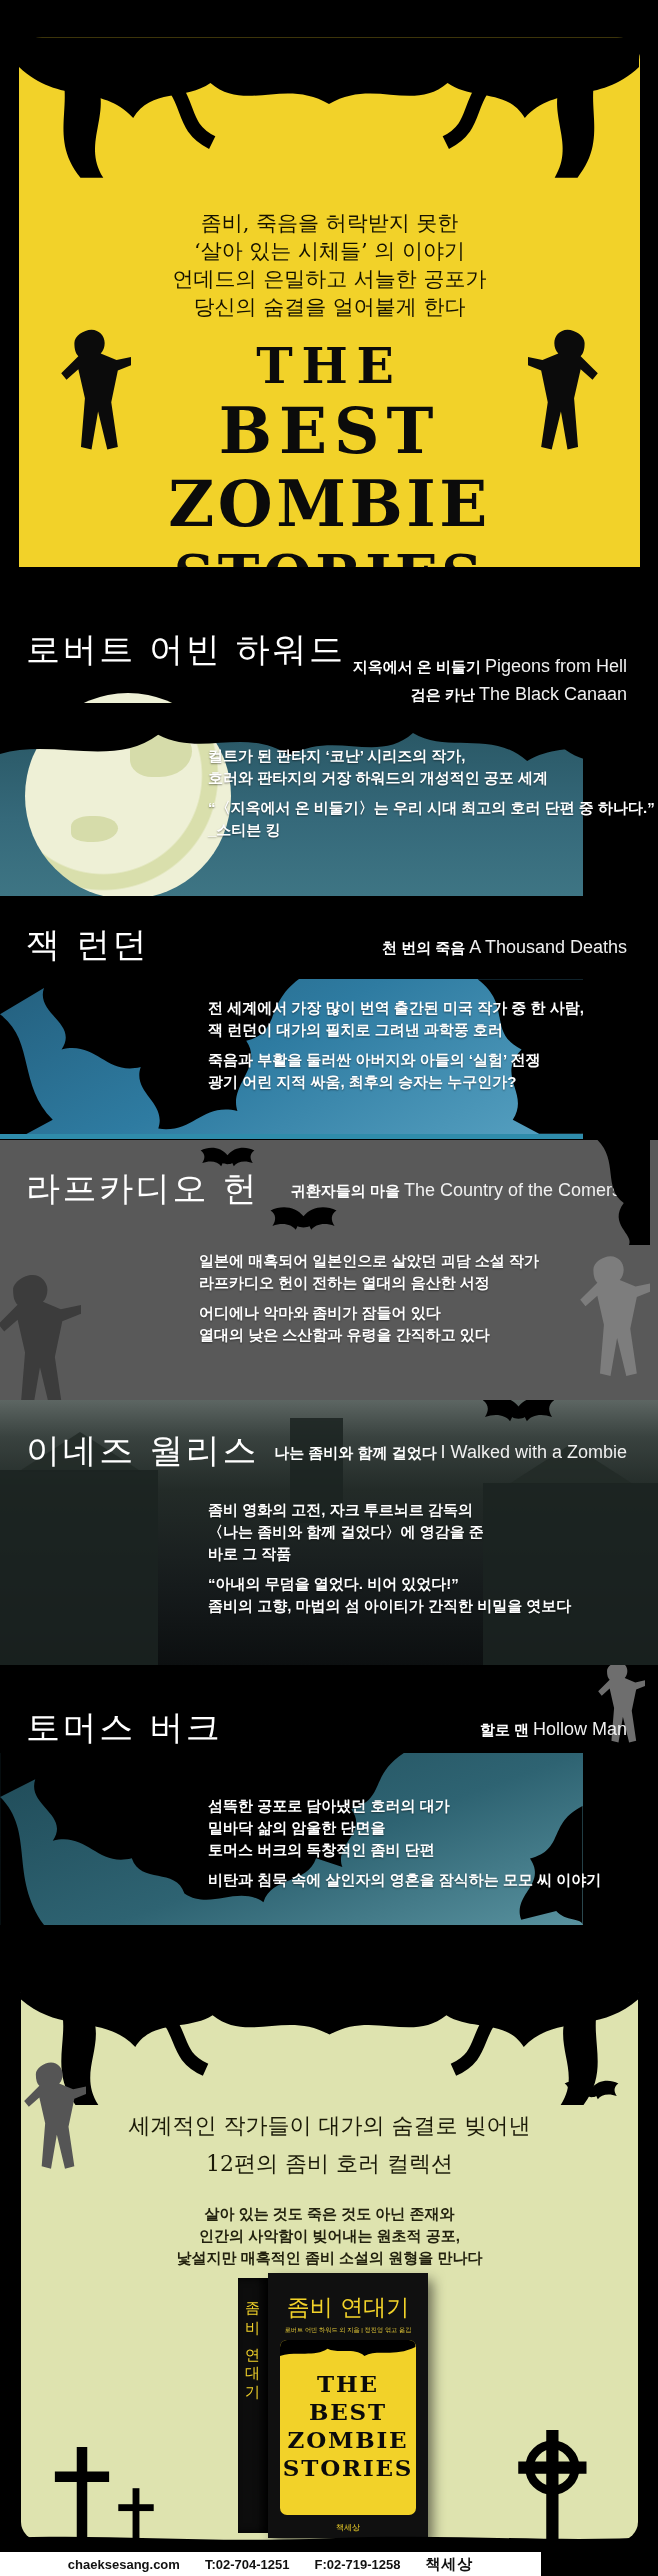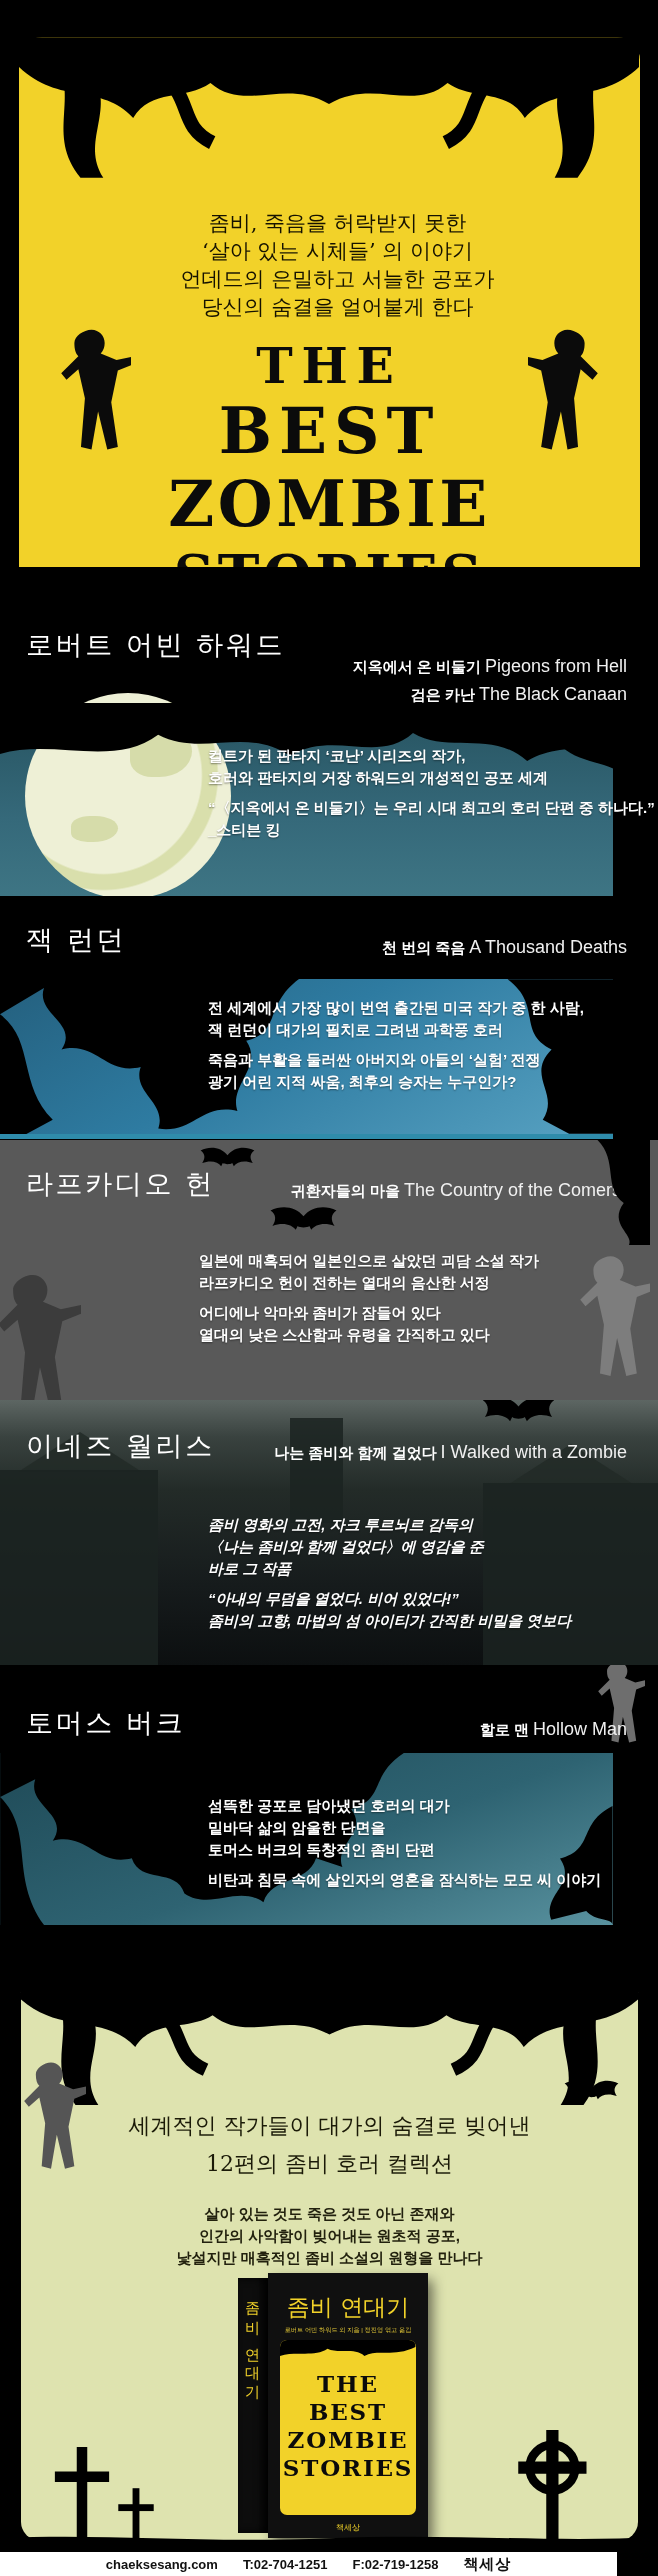--- a/index.html
+++ b/index.html
@@ -5,42 +5,42 @@
   html,body{margin:0;padding:0;background:#000;}
   .page{position:relative;width:659px;height:2576px;background:#000;overflow:hidden;
         font-family:"Liberation Sans",sans-serif;}
   .sec{position:absolute;left:0;width:659px;overflow:hidden;}
 
   
   .hero{top:0;height:567px;background:#000;}
   .hero-panel{position:absolute;left:19.3px;right:19.3px;top:37px;bottom:0;
               background:#f2d229;border-radius:23px 23px 0 0;}
   .hero-frame{position:absolute;left:0;top:0;width:620px;height:141px;}
-  .hero-intro{position:absolute;left:8px;top:172px;width:100%;text-align:center;
+  .hero-intro{position:absolute;left:0;top:172px;width:100%;text-align:center;
               font-family:"DejaVu Serif",serif;color:#151200;font-size:21px;line-height:28px;}
   .hero-logo{position:absolute;left:0;top:300px;width:100%;text-align:center;
              font-family:"DejaVu Serif",serif;font-weight:bold;color:#0b0b0b;}
   .logo-l1{font-size:49px;line-height:58px;letter-spacing:8.8px;}
   .logo-l2{font-size:63px;line-height:72px;letter-spacing:7px;}
   .logo-l3{font-size:63px;line-height:74px;letter-spacing:3.5px;}
   .logo-l4{font-size:56px;line-height:69px;letter-spacing:3.5px;}
   .hero-zombie{position:absolute;width:79px;height:132px;fill:#0b0b0b;}
 
   
   .author{position:absolute;left:26px;font-family:"DejaVu Serif",serif;color:#fff;
-          font-size:27px;letter-spacing:2.6px;white-space:nowrap;}
+          font-size:34px;letter-spacing:2.6px;white-space:nowrap;}
   .titles{position:absolute;right:32px;text-align:right;color:#fff;white-space:nowrap;}
   .trow{line-height:27px;}
   .t-kr{font-weight:bold;font-size:15px;}
   .t-en{font-weight:normal;font-size:18px;color:#f0f0f0;}
   .body{position:absolute;color:#fff;font-weight:bold;font-size:15px;line-height:22px;
         text-shadow:0 0.9px 1.8px rgba(0,0,0,.45);}
   .para+.para{margin-top:8px;}
   .bl{display:block;white-space:nowrap;}
-  .panel{position:absolute;left:0;width:613px;}
+  .panel{position:absolute;left:0;width:539px;padding-left:44px;}
 
   
   .howard{top:567px;height:329px;}
   .howard .author{top:60px;}
   .howard .titles{top:86px;}
   .teal1{top:136px;height:193px;background:linear-gradient(180deg,#26525f 0%,#35697a 60%,#3e7584 100%);}
   .moon{position:absolute;left:24.6px;top:-10.5px;width:206px;height:206px;border-radius:50%;
         background:radial-gradient(circle at 38% 40%, #eef0d6 0 55%, #d9dfac 56% 64%, #eef0d6 65%);}
   .moon-spot{position:absolute;border-radius:46% 54% 60% 40%;background:#d6dcaa;}
   .canopy1{position:absolute;left:0;top:0;width:659px;height:81px;}
@@ -63,21 +63,21 @@
   .zsil{position:absolute;}
 
   
   .wallace{top:1400px;height:265px;
      background:linear-gradient(180deg,#5d6663 0%,#39423f 14%,#232b28 34%,#161b1c 70%,#0c0f10 100%);}
   .house{position:absolute;background:#1b2321;opacity:.85;}
   .roof{position:absolute;width:0;height:0;border-left:62px solid transparent;
         border-right:62px solid transparent;border-bottom:40px solid #222a27;opacity:.85;}
   .wallace .author{top:28px;}
   .wallace .titles{top:39px;}
-  .wallace .body{left:208px;top:114px;font-style:italic;}
+  .wallace .body{left:208px;top:99px;}
 
   
   .burke{top:1665px;height:260px;background:#000;}
   .burke .author{top:40px;}
   .burke .titles{top:51px;}
   .teal2{top:88px;height:172px;background:linear-gradient(160deg,#1f4a57 0%,#2e6372 55%,#59929f 100%);}
   .burke .body{left:208px;top:42px;}
 
   
   .outro{top:1925px;height:651px;background:#000;}
@@ -101,21 +101,21 @@
              font-size:6.2px;}
   .bf-panel{position:absolute;left:12.3px;right:12.3px;top:67px;bottom:23px;background:#f2d229;
             border-radius:7px;overflow:hidden;}
   .bf-logo{position:absolute;left:0;top:30px;width:100%;text-align:center;
            font-family:"DejaVu Serif",serif;font-weight:bold;color:#0b0b0b;}
   .bf-l{font-size:23px;line-height:28px;letter-spacing:1.8px;}
   .bf-mark{position:absolute;left:0;bottom:5.3px;width:100%;text-align:center;color:#f2d229;
            font-size:8px;}
   .cross{position:absolute;fill:#000;}
   .ground{position:absolute;left:0;top:608px;width:659px;height:19.3px;}
-  .footer{position:absolute;left:0;top:627px;width:617px;height:24px;background:#fff;
+  .footer{position:absolute;left:0;top:627px;width:541px;height:24px;background:#fff;
           display:flex;align-items:center;justify-content:center;gap:25px;
           color:#111;font-weight:bold;font-size:13px;}
   .pub-logo{font-family:"DejaVu Serif",serif;font-weight:bold;font-size:15px;letter-spacing:0.9px;}
 </style>
 </head>
 <body>
 
 <div class="page">
 
   <section class="sec hero">

